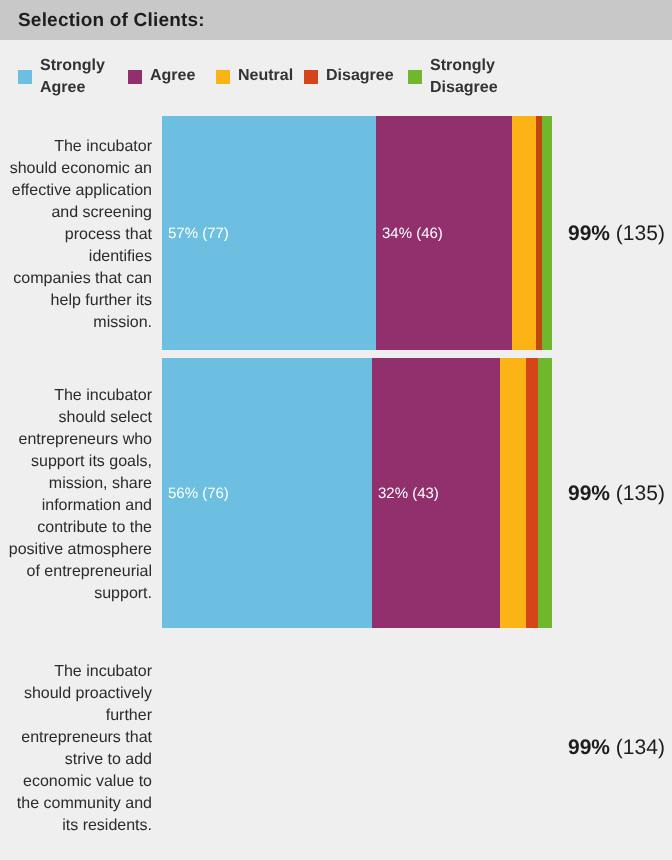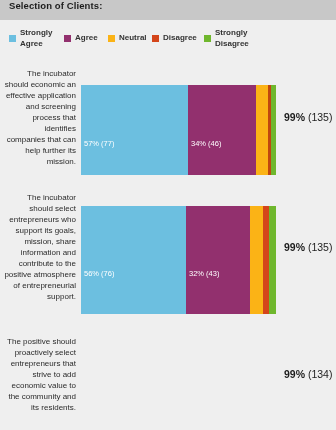--- a/index.html
+++ b/index.html
@@ -13,20 +13,21 @@
     position: relative;
   }
 
   
   #title-bar {
     position: absolute;
     left: 0; top: 0;
     width: 336px; height: 20px;
     background: #c8c8c8;
     display: flex;
+    align-items: center;
   }
   #title-bar .title-text {
     font-size: 9.5px;
     font-weight: bold;
     color: #1d1d1d;
     padding-left: 9px;
     letter-spacing: 0.1px;
   }
 
   
@@ -101,21 +102,20 @@
     width: 195px;
     display: flex;
     overflow: hidden;
   }
   .seg {
     position: relative;
     height: 100%;
     flex: 0 0 auto;
     display: flex;
     align-items: center;
-    margin-top: 27px;
   }
   .seg-label {
     font-size: 7.5px;
     color: #ffffff;
     padding-left: 3px;
     white-space: nowrap;
   }
 
   .total-value {
     position: absolute;
@@ -186,16 +186,16 @@
         <div class="seg" style="background: rgb(146, 48, 110); width: 64px;">
           <span class="seg-label">32% (43)</span>
         </div>
         <div class="seg" style="background: rgb(251, 179, 22); width: 13px;"></div>
         <div class="seg" style="background: rgb(212, 69, 26); width: 6px;"></div>
         <div class="seg" style="background: rgb(111, 183, 45); width: 7px;"></div>
       </div>
       <div class="total-value"><span class="pct">99%</span><span class="cnt"> (135)</span></div>
     </div>
     <div class="chart-row" style="top: 260px; height: 112px;">
-      <div class="row-label">The positive should proactively select entrepreneurs that strive to add economic value to the community and its residents.</div>
+      <div class="row-label">The incubator should proactively further entrepreneurs that strive to add economic value to the community and its residents.</div>
       <div class="total-value"><span class="pct">99%</span><span class="cnt"> (134)</span></div>
     </div>
   </div>
 
 </body></html>

